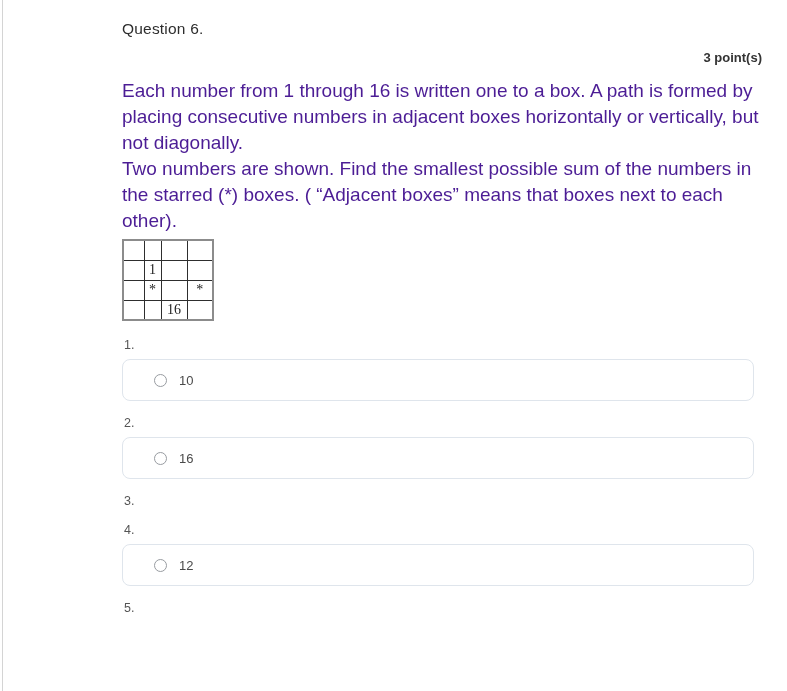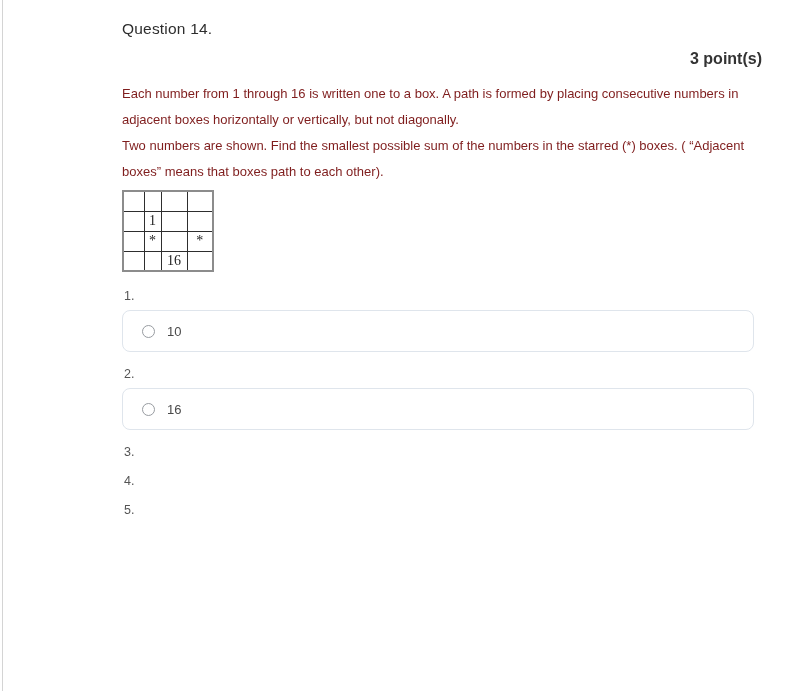--- a/index.html
+++ b/index.html
@@ -23,29 +23,29 @@
   }
   .q-title {
     padding-top: 20px;
     font-size: 15.5px;
     color: #2d2d2d;
     letter-spacing: 0.2px;
   }
   .points-row {
     margin-top: 12px;
     text-align: right;
-    font-size: 16px;
+    font-size: 13px;
     font-weight: bold;
     color: #333333;
   }
   .q-text {
     margin-top: 13px;
-    font-size: 13px;
+    font-size: 19px;
     line-height: 26px;
-    color: #7f1d1d;
+    color: #4c1d95;
   }
   .q-text p { margin: 0; }
   .puzzle-grid {
     margin-top: 5px;
     border-collapse: collapse;
     border: 2px solid #8c8c8c;
     font-family: "Liberation Serif", serif;
   }
   .puzzle-grid td {
     border: 1px solid #2e2e2e;
@@ -69,21 +69,21 @@
     margin-left: 2px;
   }
   .option-box {
     width: 632px;
     height: 42px;
     background: #ffffff;
     border: 1px solid #dfe5ec;
     border-radius: 8px;
     display: flex;
     align-items: center;
-    padding-left: 19px;
+    padding-left: 31px;
     cursor: pointer;
   }
   .radio {
     width: 13px;
     height: 13px;
     border: 1px solid #989ca1;
     border-radius: 50%;
     background: #ffffff;
     flex: 0 0 auto;
   }
@@ -93,27 +93,27 @@
     color: #4a4a4a;
   }
 </style>
 </head>
 <body>
 
 <div class="page-edge-line"></div>
 
 <div class="content">
 
-  <div class="q-title">Question 14.</div>
+  <div class="q-title">Question 6.</div>
 
   <div class="points-row">3 point(s)</div>
 
   <div class="q-text">
     <p>Each number from 1 through 16 is written one to a box. A path is formed by placing consecutive numbers in adjacent boxes horizontally or vertically, but not diagonally.</p>
-    <p>Two numbers are shown. Find the smallest possible sum of the numbers in the starred (*) boxes. ( “Adjacent boxes” means that boxes path to each other).</p>
+    <p>Two numbers are shown. Find the smallest possible sum of the numbers in the starred (*) boxes. ( “Adjacent boxes” means that boxes next to each other).</p>
   </div>
 
   <table class="puzzle-grid">
     <colgroup>
       <col style="width:21px">
         <col style="width:17px">
         <col style="width:26px">
         <col style="width:26px">
     </colgroup>
     <tbody>
@@ -161,20 +161,24 @@
         <span class="option-value">16</span>
       </div>
     </div>
 
     <div class="option">
       <div class="option-label">3.</div>
     </div>
 
     <div class="option">
       <div class="option-label">4.</div>
+      <div class="option-box">
+        <span class="radio"></span>
+        <span class="option-value">12</span>
+      </div>
     </div>
 
     <div class="option">
       <div class="option-label">5.</div>
     </div>
 
   </div>
 </div>
 
 </body></html>

